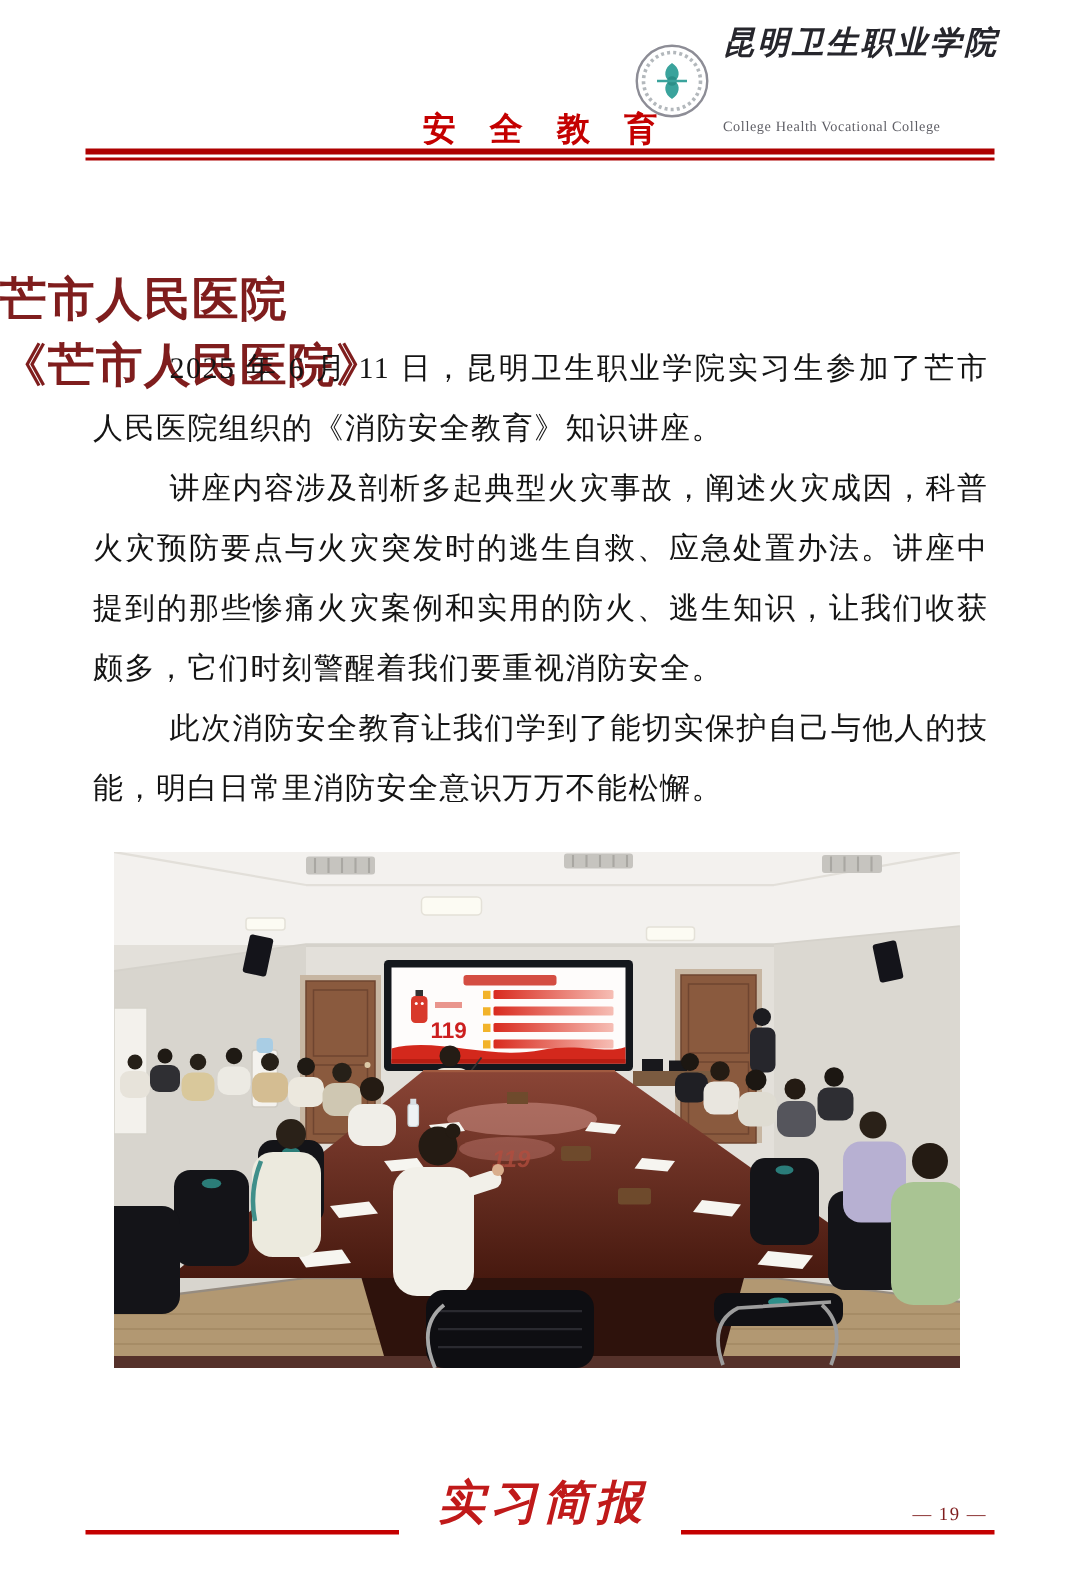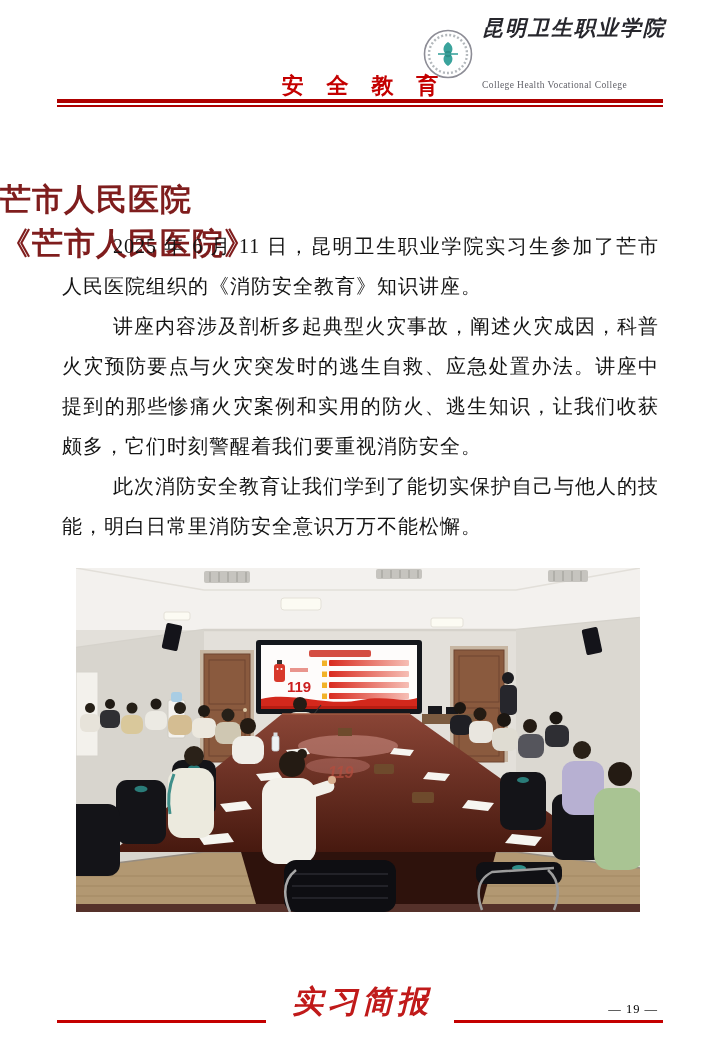--- a/index.html
+++ b/index.html
@@ -53,21 +53,21 @@
   }
   .banner-line{flex:1;height:3px;background:#c40000;}
   .banner-line.left{margin-right:4px;}
   .banner-text{
     font-family:"DejaVu Serif","Liberation Serif",serif;
     font-weight:bold;font-style:italic;font-size:31px;color:#c01a1a;
     letter-spacing:4px;white-space:nowrap;padding:0 4px;
   }
   .page-number{
     position:absolute;top:1002px;right:62px;
-    font-size:12.5px;color:#000000;letter-spacing:1px;
+    font-size:12.5px;color:#7f1d1d;letter-spacing:1px;
     font-family:"Liberation Serif",serif;
   }
 </style>
 </head>
 <body>
 
 <div class="page">
 
   <div class="logo-row">
     <svg class="seal" viewBox="0 0 50 50">

